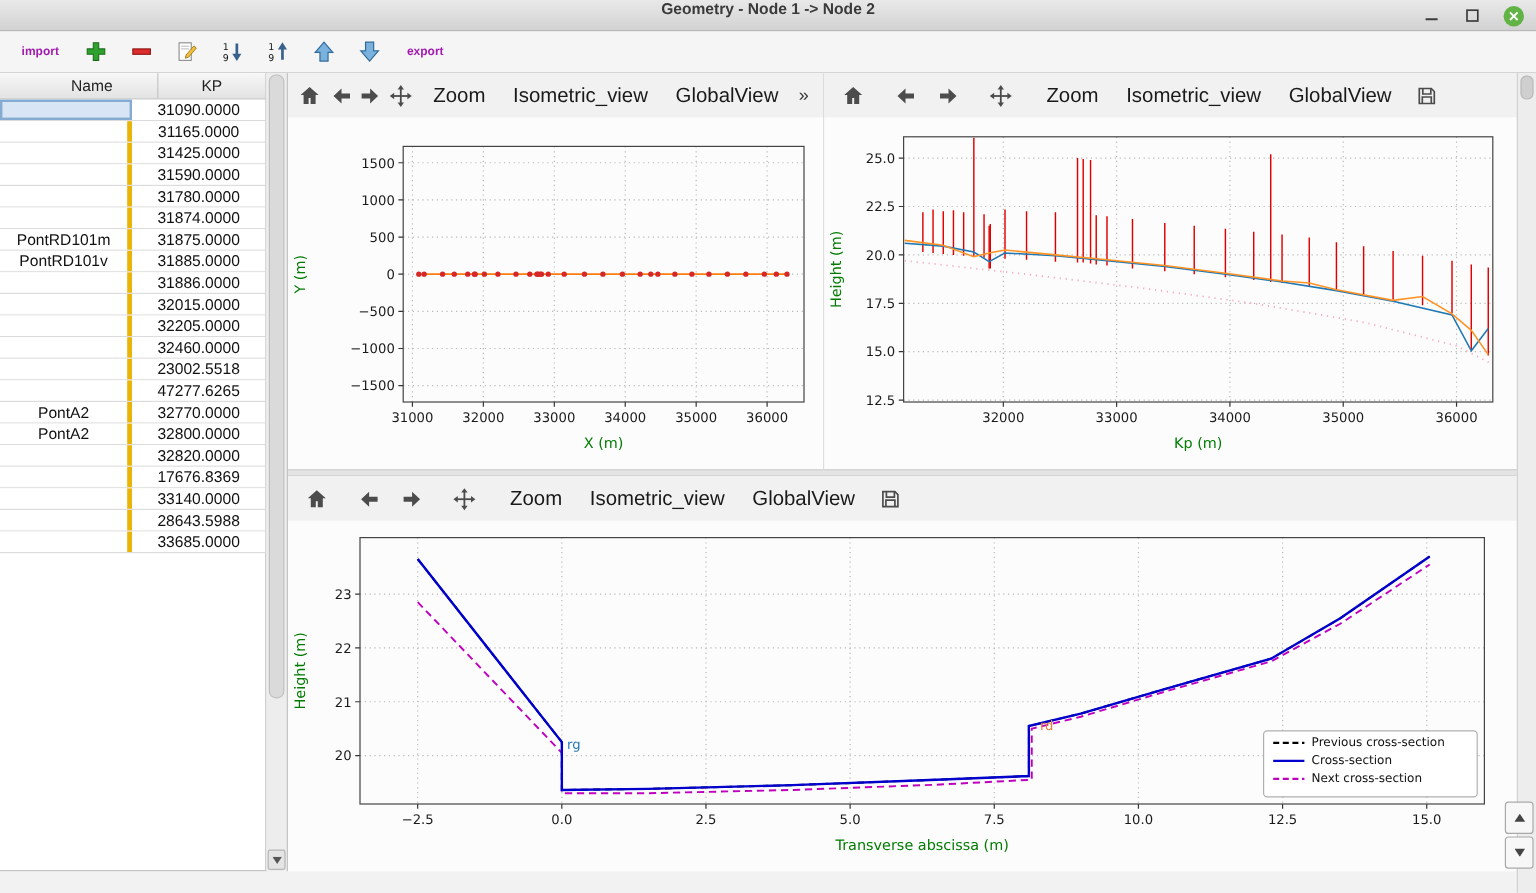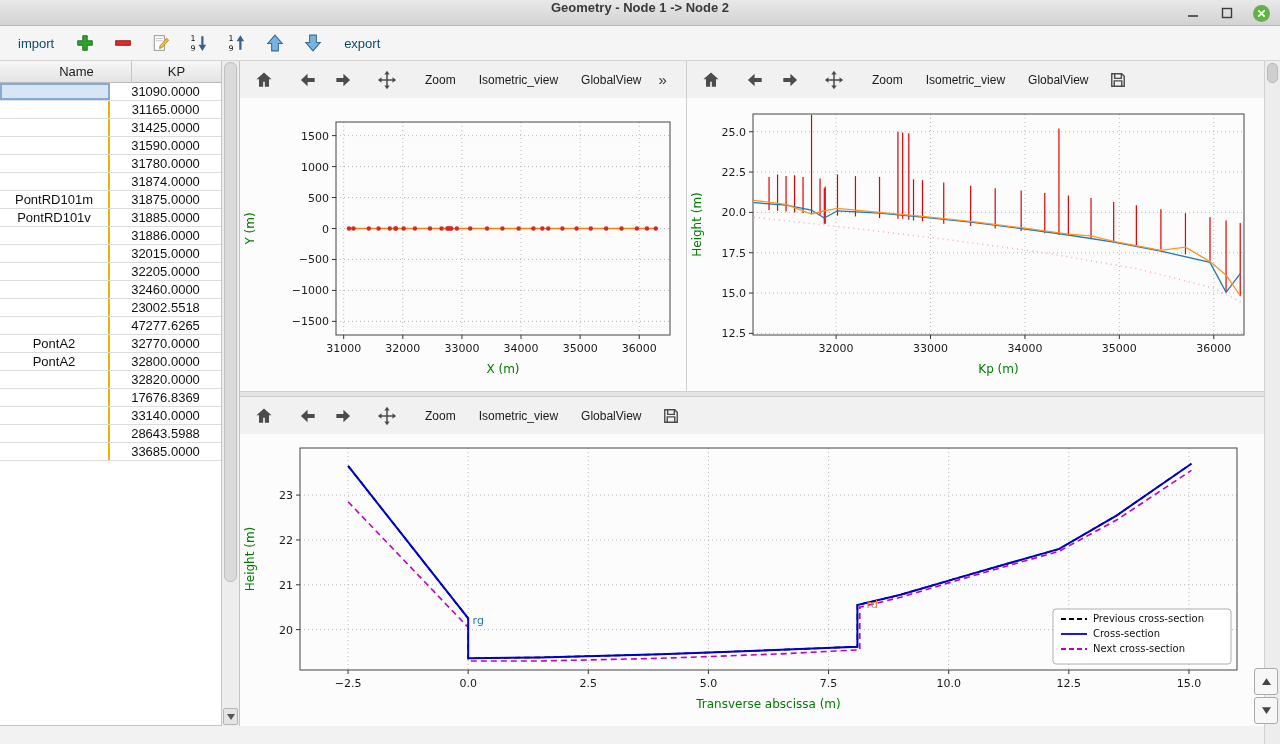--- a/index.html
+++ b/index.html
@@ -7,45 +7,45 @@
   body { font-family:"Liberation Sans",sans-serif; background:#f2f2f2; overflow:hidden; position:relative; }
 
   .titlebar { height:26px; background:linear-gradient(#e9e9e9,#d2d2d2); border-bottom:1px solid #b8b8b8;
               display:flex; justify-content:center; position:relative; }
   .title { font-size:13px; font-weight:bold; color:#3a3a3a; }
   .win-controls { position:absolute; right:10px; top:0; height:26px; display:flex; align-items:center; gap:16px; }
   .winbtn { display:flex; align-items:center; justify-content:center; width:18px; height:18px; }
   .close-circle { width:17px; height:17px; border-radius:50%; background:#62b346; display:flex; align-items:center; justify-content:center; }
 
   .toolbar { height:35px; background:#f5f5f5; border-bottom:1px solid #d4d4d4; display:flex; align-items:center; gap:12px; padding:0 12px; }
-  .tbtext { font-size:13px; color:#0c4a6e; background:none; border:none; padding:4px 6px; font-family:inherit; }
+  .tbtext { font-size:10px; color:#a21caf; background:none; border:none; padding:4px 6px; font-family:inherit;font-weight:bold; }
   .tbicon { background:none; border:none; display:flex; align-items:center; justify-content:center; width:26px; height:26px; }
 
   .main { display:flex; height:683px; }
   .left-col { width:240px; display:flex; align-items:flex-start; }
   .table-wrap { width:222px; height:665px; background:#fff; border-right:1px solid #c4c4c4; border-bottom:1px solid #c4c4c4; }
   .thead { display:flex; height:22px; background:linear-gradient(#f7f7f7,#e3e3e3); border-bottom:1px solid #b9b9b9; }
   .th { font-size:13px; color:#222; display:flex; align-items:center; justify-content:center; border-right:1px solid #c6c6c6; }
   .th-name { width:110px;margin-left:22px; } .th-kp { flex:1; border-right:none; }
   .trow { display:flex; height:18px; background:#fff; border-bottom:1px solid #dcdcdc; }
-  .cell { font-size:13px; color:#111; display:flex; align-items:center; justify-content:center; border-right:2px solid #eab308; }
+  .cell { font-size:13px; color:#111; display:flex; align-items:center; justify-content:center; border-right:4px solid #eab308; }
   .cell-name { width:110px; } .cell-kp { flex:1; border-right:none; }
   .cell-editing { background:#d7e5f4; border:2px solid #86abd3; }
   .table-scroll { width:18px; height:665px; background:#ededed; border-right:1px solid #c4c4c4; position:relative; }
   .table-scroll-thumb { position:absolute; top:1px; left:2px; width:13px; height:520px; background:#dadada; border:1px solid #c0c0c0; border-radius:6px; }
   .scrollbtn { position:absolute; bottom:1px; left:1px; width:15px; height:17px; background:#e4e4e4; border:1px solid #b5b5b5; border-radius:2px; display:flex; align-items:center; justify-content:center; }
 
   .plots-col { flex:1; display:flex; flex-direction:column; }
   .top-row { height:330px; display:flex; }
   .panel { background:#fcfcfc; display:flex; flex-direction:column; }
   .panel1 { width:447px; border-right:1px solid #cfcfcf; }
   .panel2 { flex:1; }
   .mpl-toolbar { height:37px; background:#f1f1f1; display:flex; align-items:center; gap:3px; padding:0 8px; }
   .mplbtn { width:32px; height:30px; background:none; border:none; display:flex; align-items:center; justify-content:center; border-radius:3px; }
-  .mpltext { font-size:12px; color:#1a1a1a; background:none; border:none; padding:5px 10px; font-family:inherit; }
+  .mpltext { font-size:17px; color:#1a1a1a; background:none; border:none; padding:5px 10px; font-family:inherit; }
   .overflow { font-size:15px; color:#333; padding:0 4px; background:none; border:none; font-family:inherit; }
   .sep { width:6px; }
   .hsplitter { height:6px; background:#e4e4e4; border-top:1px solid #d0d0d0; border-bottom:1px solid #d0d0d0; }
   .panel3 { height:329px; }
 
   .right-rail { width:16px; background:#ededed; border-left:1px solid #d2d2d2; position:relative; }
   .rail-thumb { position:absolute; top:2px; left:2px; width:11px; height:20px; background:#cfcfcf; border:1px solid #b9b9b9; border-radius:5px; }
   .pager { position:absolute; right:2px; width:24px; height:27px; background:#f7f7f7; border:1px solid #a9a9a9; border-radius:3px; display:flex; align-items:center; justify-content:center; }
   .pager-up { top:668px; } .pager-down { top:697px; }
 

